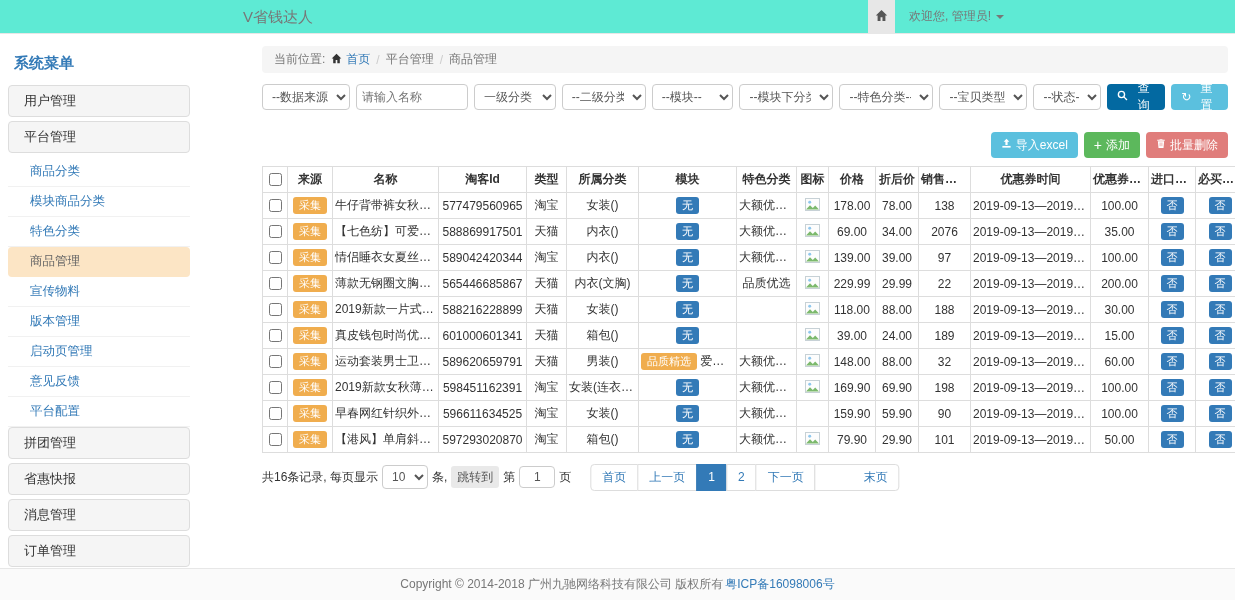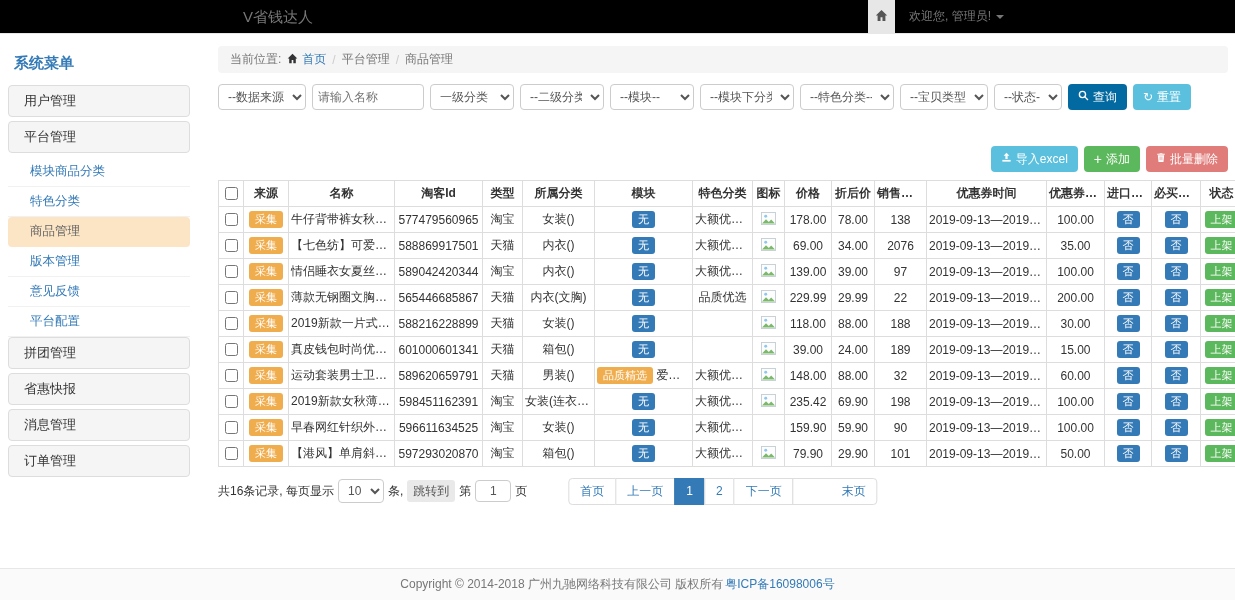--- a/index.html
+++ b/index.html
@@ -3,48 +3,48 @@
 <meta charset="utf-8">
 <style>
   * { box-sizing: border-box; }
   html,body { margin:0; padding:0; }
   body {
     width:1235px; height:600px; position:relative; overflow:hidden;
     background:#fff; color:#333;
     font-family:"Liberation Sans","DejaVu Sans",sans-serif; font-size:12px;
   }
   
-  .topbar { height:34px; background:#000000; border-bottom:1px solid #e7e7e7; position:relative; }
+  .topbar { height:34px; background:#5eead4; border-bottom:1px solid #e7e7e7; position:relative; }
   .brand { position:absolute; left:243px; top:8px; font-size:15px; color:#777; }
   .topbar-right { position:absolute; left:868px; top:0; height:33px; display:flex; align-items:center; }
   .home-btn { width:27px; height:33px; background:#e7e7e7; display:flex; align-items:center; justify-content:center; cursor:pointer; }
   .welcome { margin-left:14px; color:#777; display:flex; align-items:center; gap:5px; cursor:pointer; }
   .caret { width:0; height:0; border-left:4px solid transparent; border-right:4px solid transparent; border-top:4px solid #777; display:inline-block; }
   
-  .layout { display:flex; align-items:flex-start; }
+  .layout { display:flex; align-items:flex-start;gap:44px; }
   .sidebar { width:182px; margin:14px 0 0 8px; flex-shrink:0; }
   .side-title { color:#337ab7; font-weight:bold; font-size:15px; padding:6px 8px 12px 6px; }
   .side-group { background:#f5f5f5; border:1px solid #ddd; border-radius:4px; margin-bottom:4px; padding:6px 15px; font-size:13px; color:#333; cursor:pointer; }
   .side-sub { background:#fff; padding:6px 15px 6px 22px; font-size:12.5px; color:#337ab7; border-bottom:1px solid #f1f1f1; cursor:pointer; }
   .side-sub.active { background:#fce5c5; border-radius:4px; color:#666; border-bottom-color:transparent; }
   .main { flex:1; margin:12px 7px 0 28px; min-width:0; }
   
   .breadcrumb { background:#f5f5f5; border-radius:4px; padding:5px 12px; color:#777; display:flex; align-items:center; gap:6px; }
   .crumb-home { color:#337ab7; cursor:pointer; }
   .crumb-sep { color:#ccc; }
   
   .filters { display:flex; gap:6px; margin-top:11px; align-items:center; }
   select, input[type=text] { height:26px; border:1px solid #ccc; border-radius:4px; font-size:12px; color:#555; padding:0 5px; background:#fff; font-family:inherit; outline:none; }
   .btn { height:26px; border:none; border-radius:4px; font-size:12px; color:#fff; padding:0 10px; display:inline-flex; align-items:center; gap:4px; cursor:pointer; font-family:inherit; }
   .btn-primary { background:#0369a1; }
   .btn-info    { background:#5bc0de; }
   .btn-success { background:#5cb85c; }
   .btn-danger  { background:#e07d7b; }
   
-  .actions { display:flex; justify-content:flex-end; gap:6px; margin-top:36px; }
+  .actions { display:flex; justify-content:flex-end; gap:6px; margin-top:22px; }
   
   table { width:100%; border-collapse:collapse; table-layout:fixed; margin-top:8px; font-size:12px; }
   th, td { border:1px solid #ddd; text-align:center; padding:3px 2px; overflow:hidden; white-space:nowrap; text-overflow:ellipsis; height:26px; }
   th { font-weight:bold; height:24px; padding:3px 2px; background:#fff; }
   .badge { display:inline-block; border-radius:3px; color:#fff; font-size:11px; padding:2px 6px; line-height:1.25; }
   .badge.orange { background:#f0ad4e; }
   .badge.blue   { background:#337ab7; cursor:pointer; }
   .badge.green  { background:#5cb85c; cursor:pointer; }
   
   .pagerow { position:relative; display:flex; align-items:center; margin-top:10px; height:28px; }
@@ -80,24 +80,27 @@
   </div>
 </div>
 
 <div class="layout">
 
   <div class="sidebar">
     <div class="side-title">系统菜单</div>
     <div id="sidebar-menu">
         <div class="side-group">用户管理</div>
         <div class="side-group">平台管理</div>
+        <div class="side-sub">商品分类</div>
         <div class="side-sub">模块商品分类</div>
         <div class="side-sub">特色分类</div>
         <div class="side-sub active">商品管理</div>
+        <div class="side-sub">宣传物料</div>
         <div class="side-sub">版本管理</div>
+        <div class="side-sub">启动页管理</div>
         <div class="side-sub">意见反馈</div>
         <div class="side-sub">平台配置</div>
         <div class="side-group">拼团管理</div>
         <div class="side-group">省惠快报</div>
         <div class="side-group">消息管理</div>
         <div class="side-group">订单管理</div>
       </div>
   </div>
 
   <div class="main">
@@ -368,21 +371,21 @@
             <td>598451162391</td>
             <td>淘宝</td>
             <td>女装(连衣裙)</td>
             <td><span class="badge blue">无</span></td>
             <td>大额优惠券</td>
             <td><span><svg viewBox="0 0 16 14" width="15" height="13">
                   <rect x="0.5" y="0.5" width="15" height="13" fill="#fdfdfd" stroke="#c3ced3"></rect>
                   <circle cx="5" cy="4.6" r="1.6" fill="#8fc7ee"></circle>
                   <path d="M1 12.5l4.3-4.8 3 3 2.6-2.6 4.1 4.4z" fill="#7cb96d"></path>
                 </svg></span></td>
-            <td>235.42</td>
+            <td>169.90</td>
             <td>69.90</td>
             <td>198</td>
             <td>2019-09-13—2019-09-17</td>
             <td>100.00</td>
             <td><span class="badge blue">否</span></td>
             <td><span class="badge blue">否</span></td>
             <td><span class="badge green">上架</span></td>
           </tr>
           <tr>
             <td><input type="checkbox" style=""></td>

